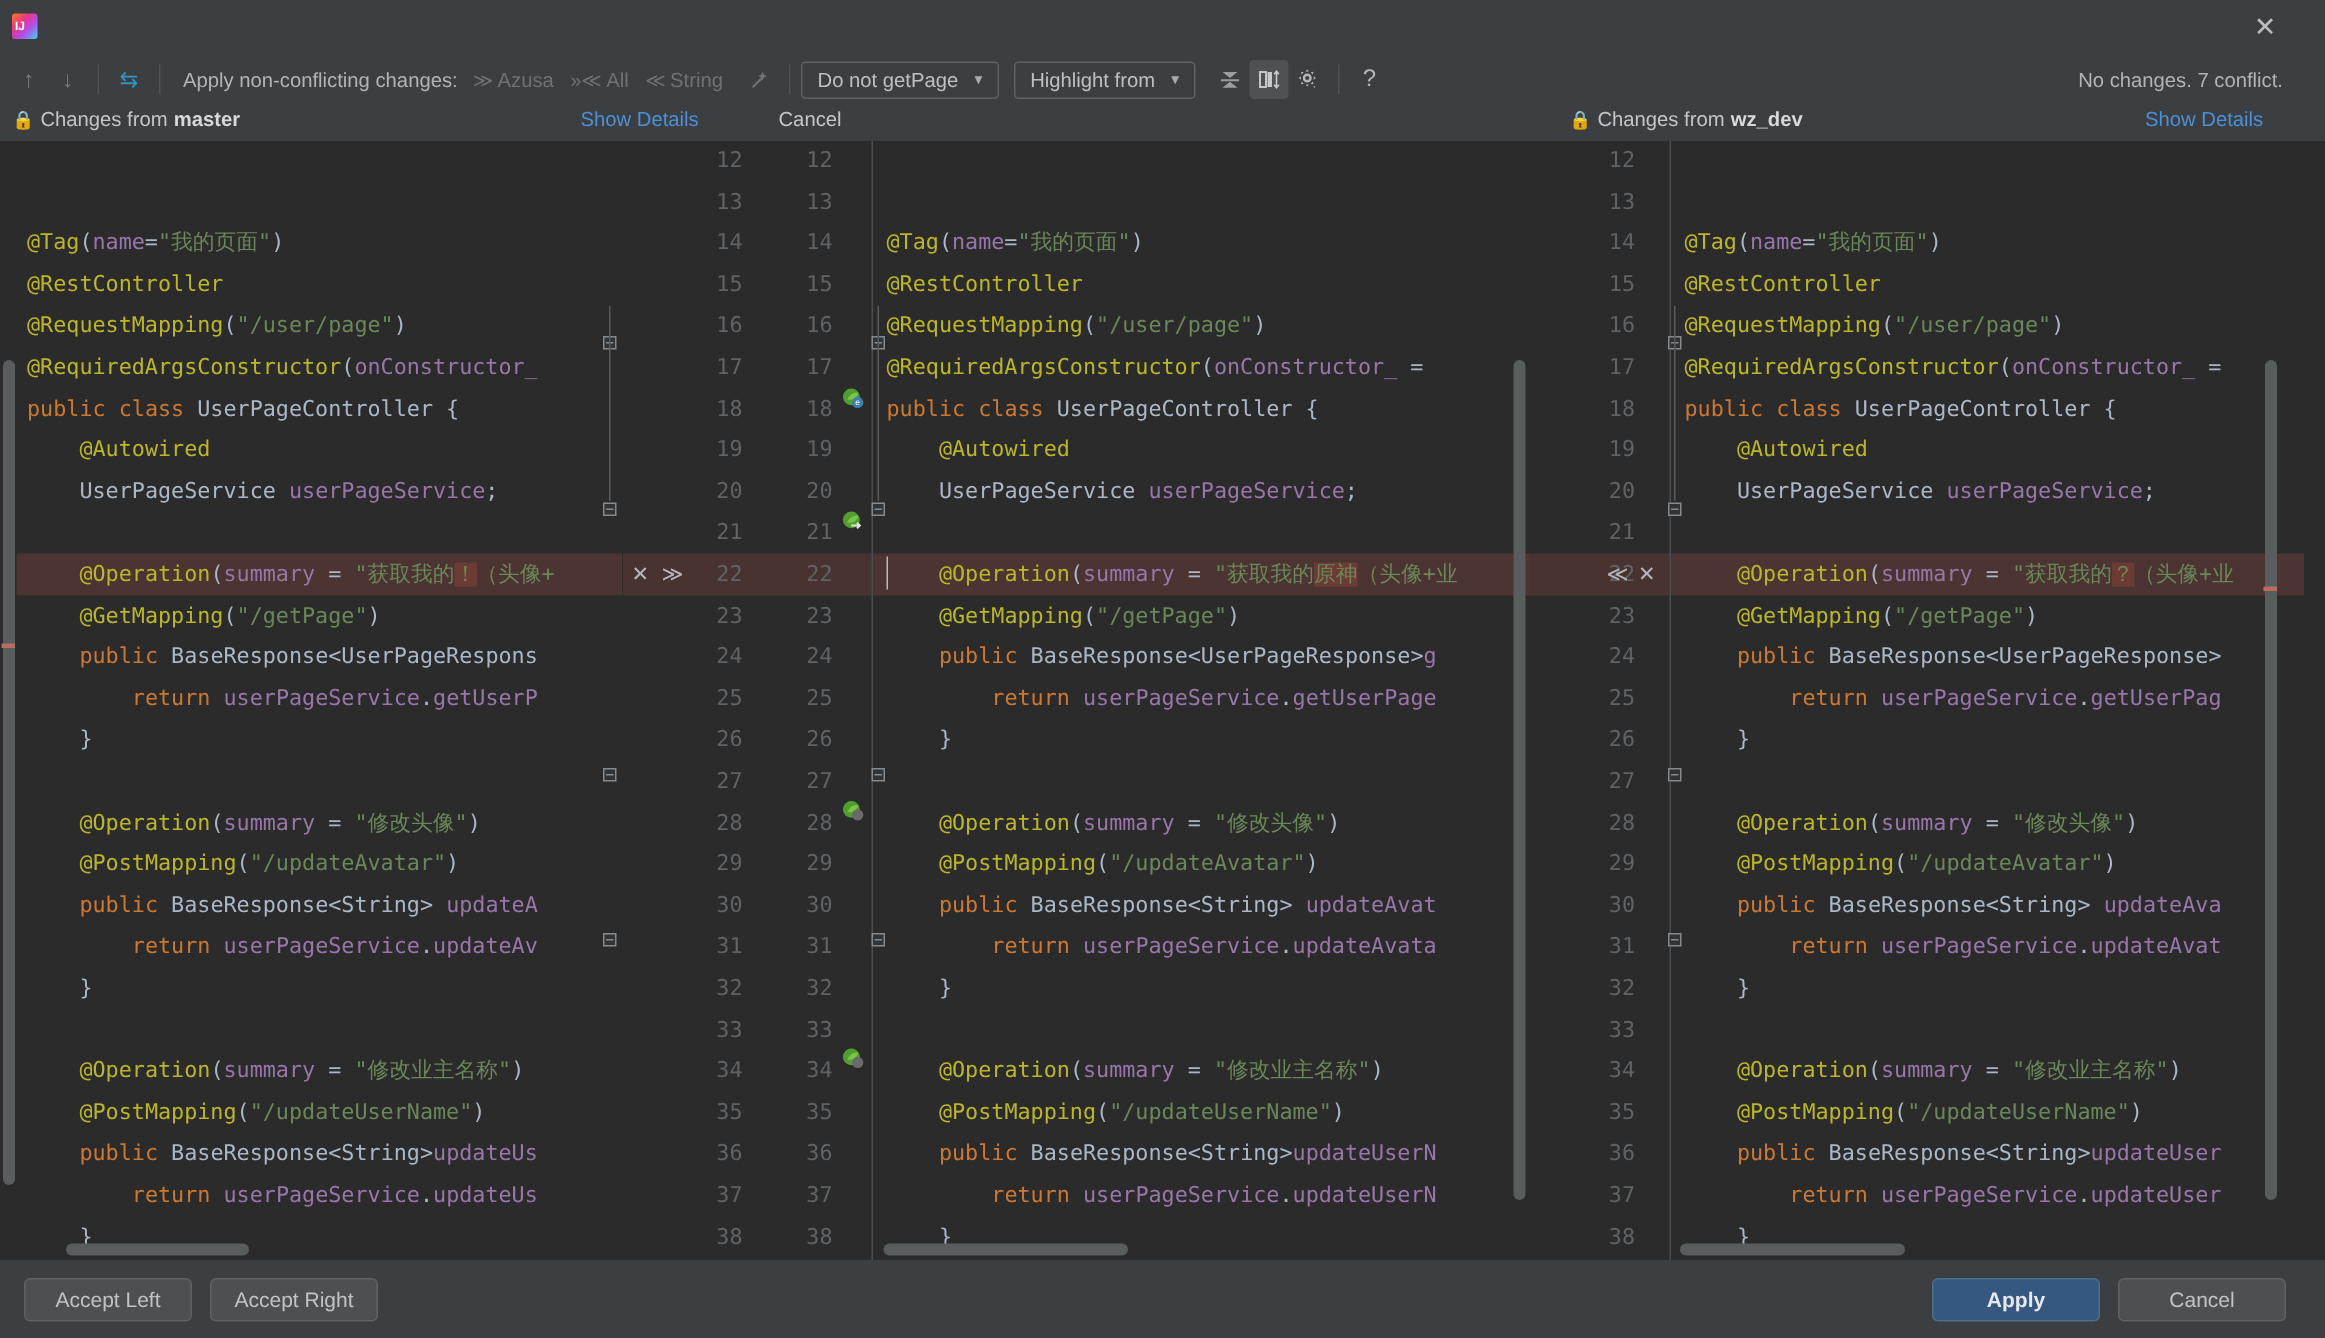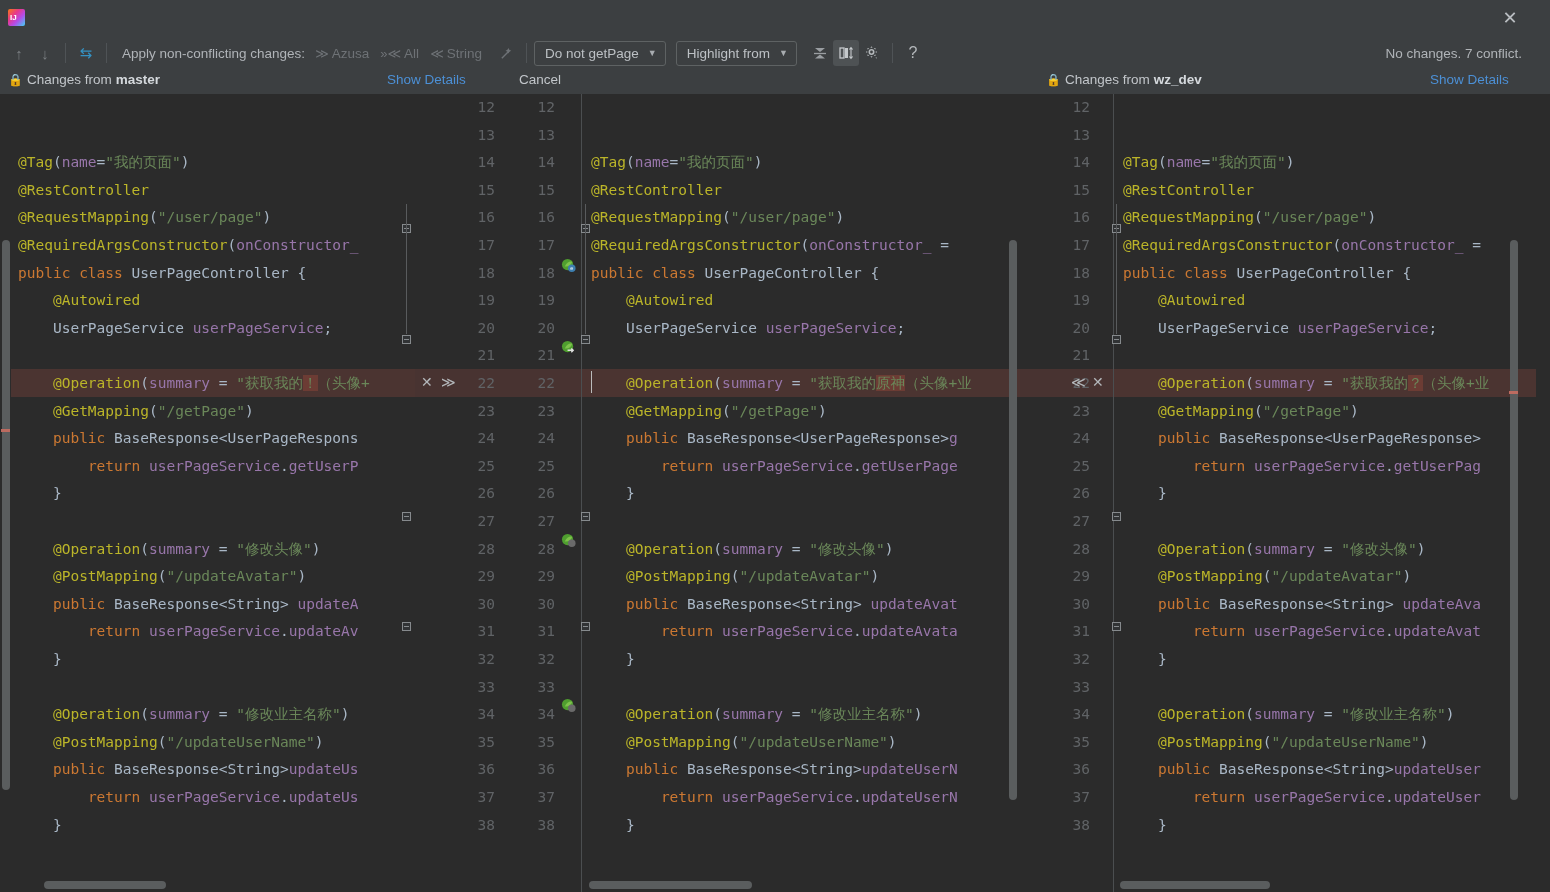--- a/index.html
+++ b/index.html
@@ -495,14 +495,21 @@
       <div class="fold-line" style="left:96px; top:110px; height:130px;"></div>
       <div class="fold-box" style="left:92px; top:418px;"></div>
       <div class="fold-box" style="left:92px; top:528px;"></div>
 
       <div class="vscroll" style="right:18px; top:146px; height:560px;"></div>
       <div class="errstripe" style="right:18px; top:297px;"></div>
       <div class="hscroll" style="left:100px; bottom:3px; width:150px;"></div>
     </div>
   </div>
 
+  <div class="bottombar">
+    <div class="btn">Accept Left</div>
+    <div class="btn">Accept Right</div>
+    <div class="spacer"></div>
+    <div class="btn btn-primary">Apply</div>
+    <div class="btn" style="margin-right:0;">Cancel</div>
+  </div>
 
 </div>
 
 </body></html>

